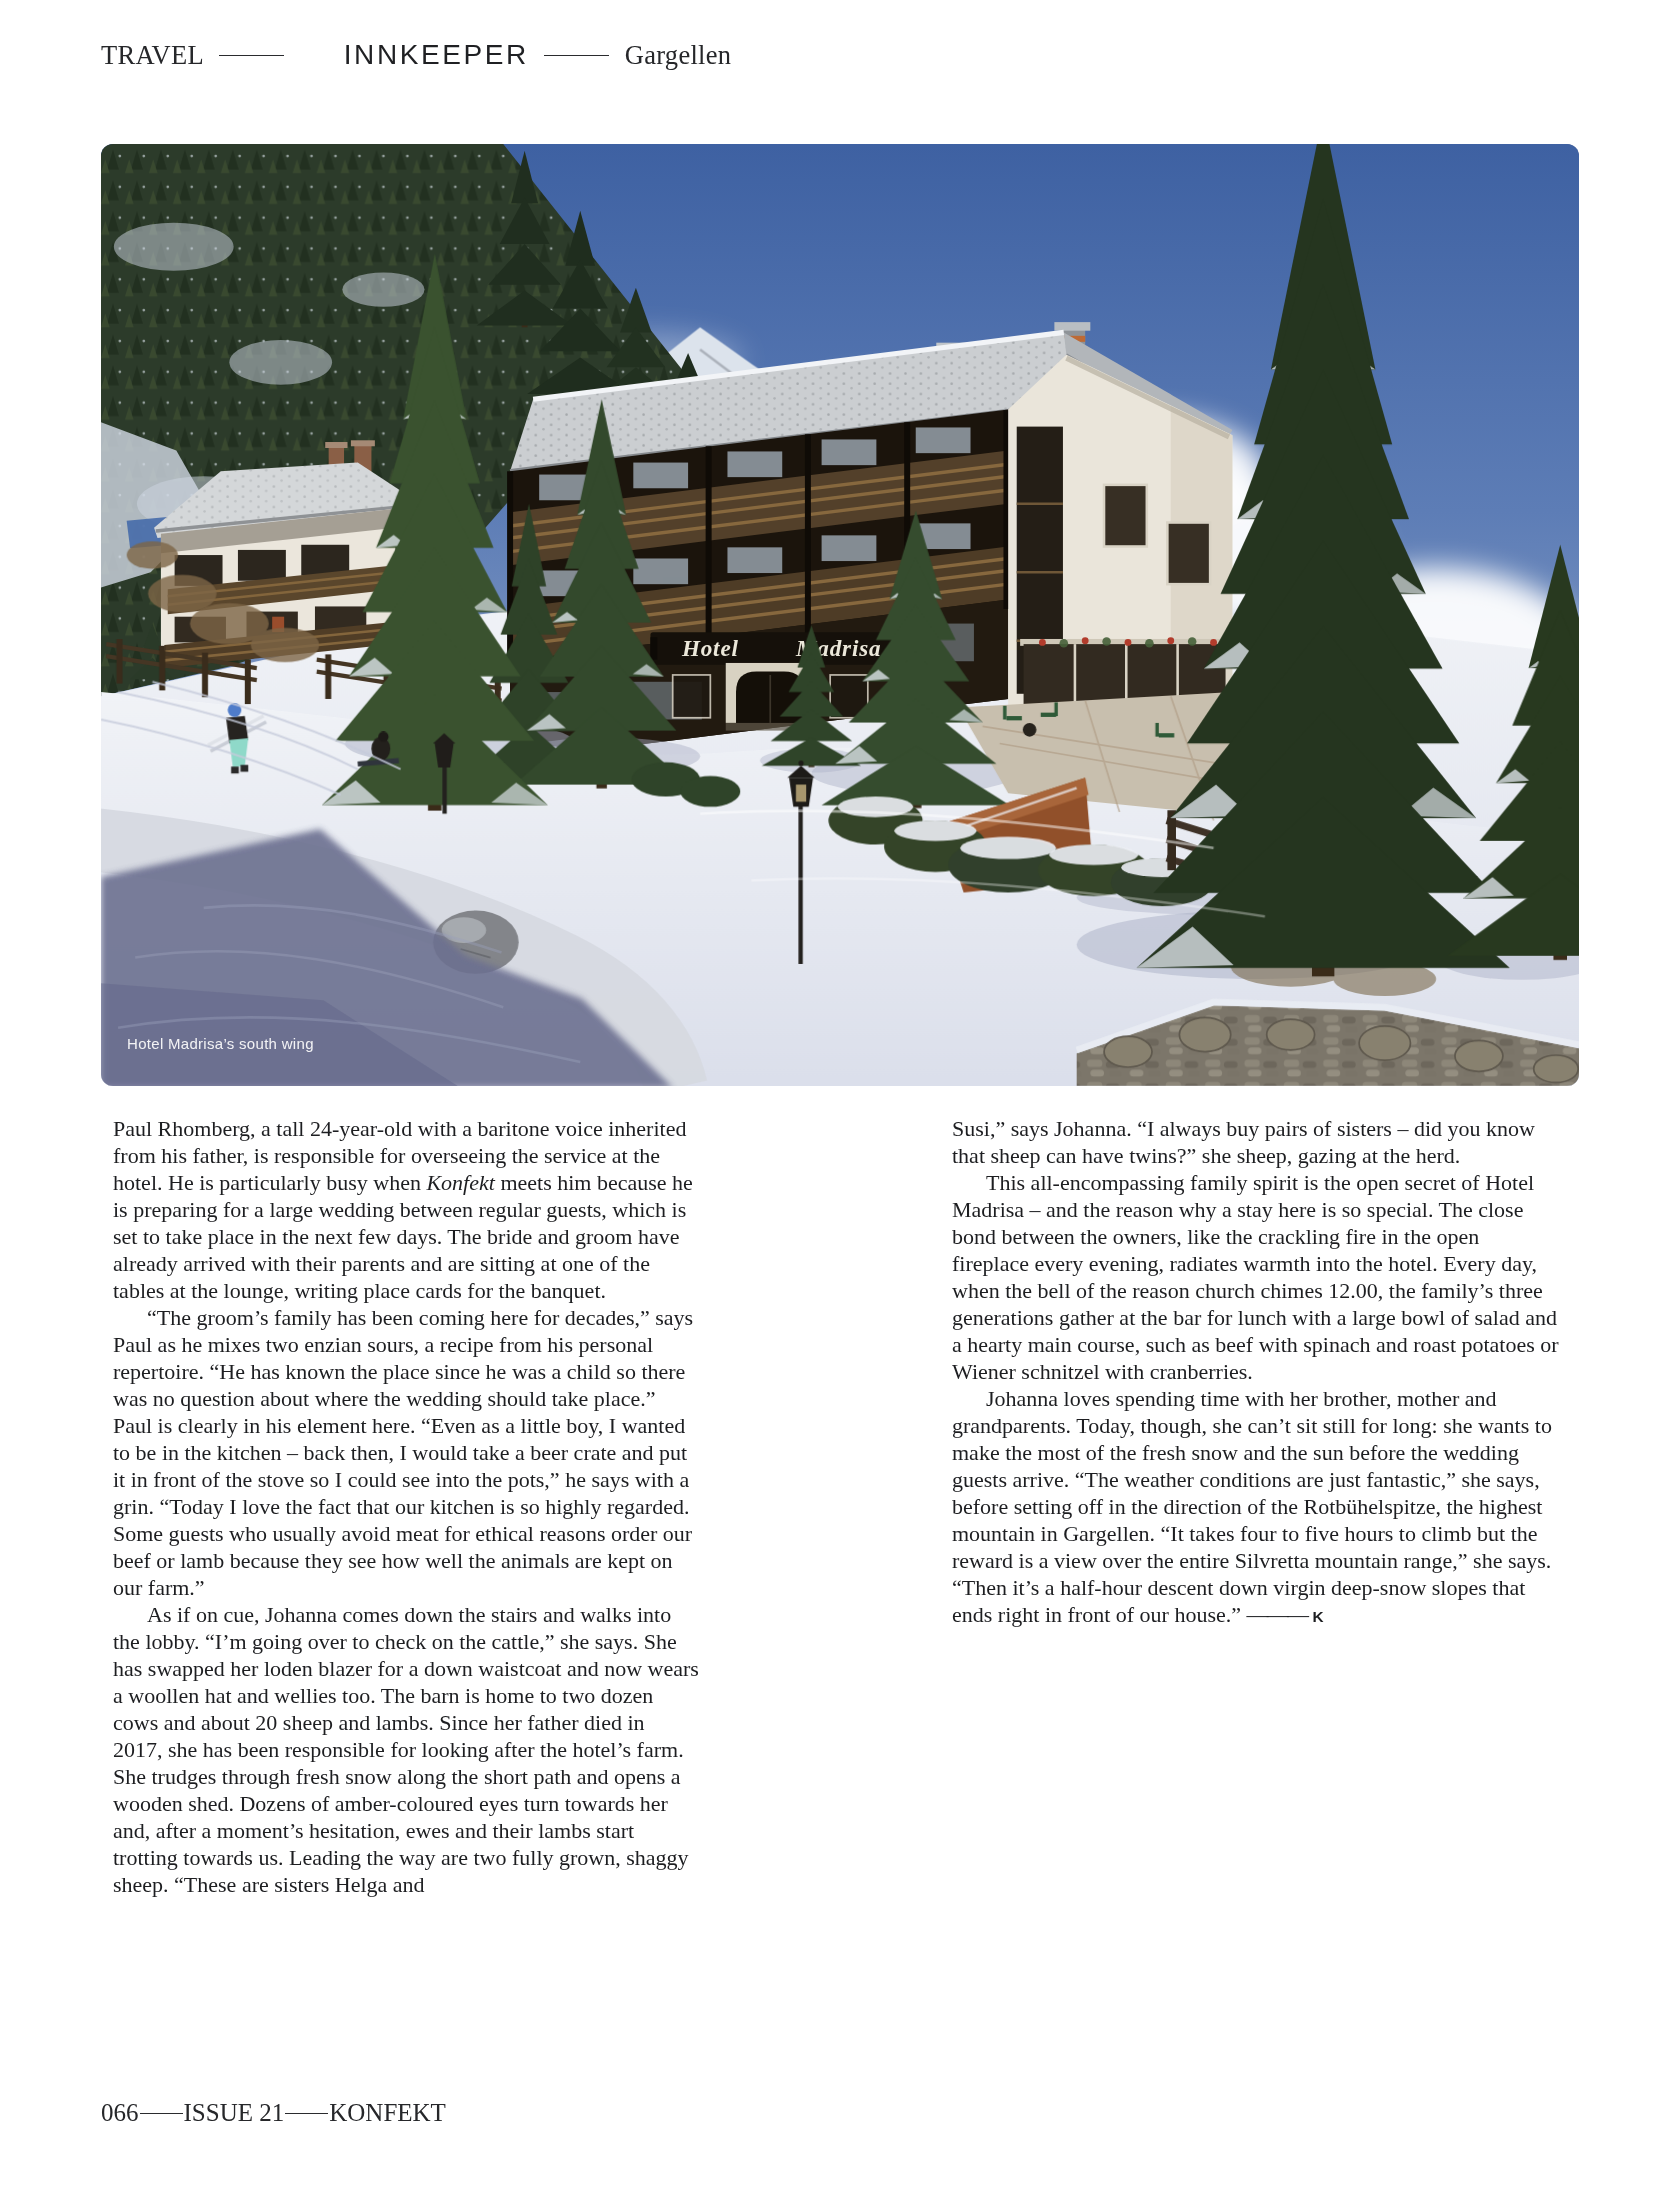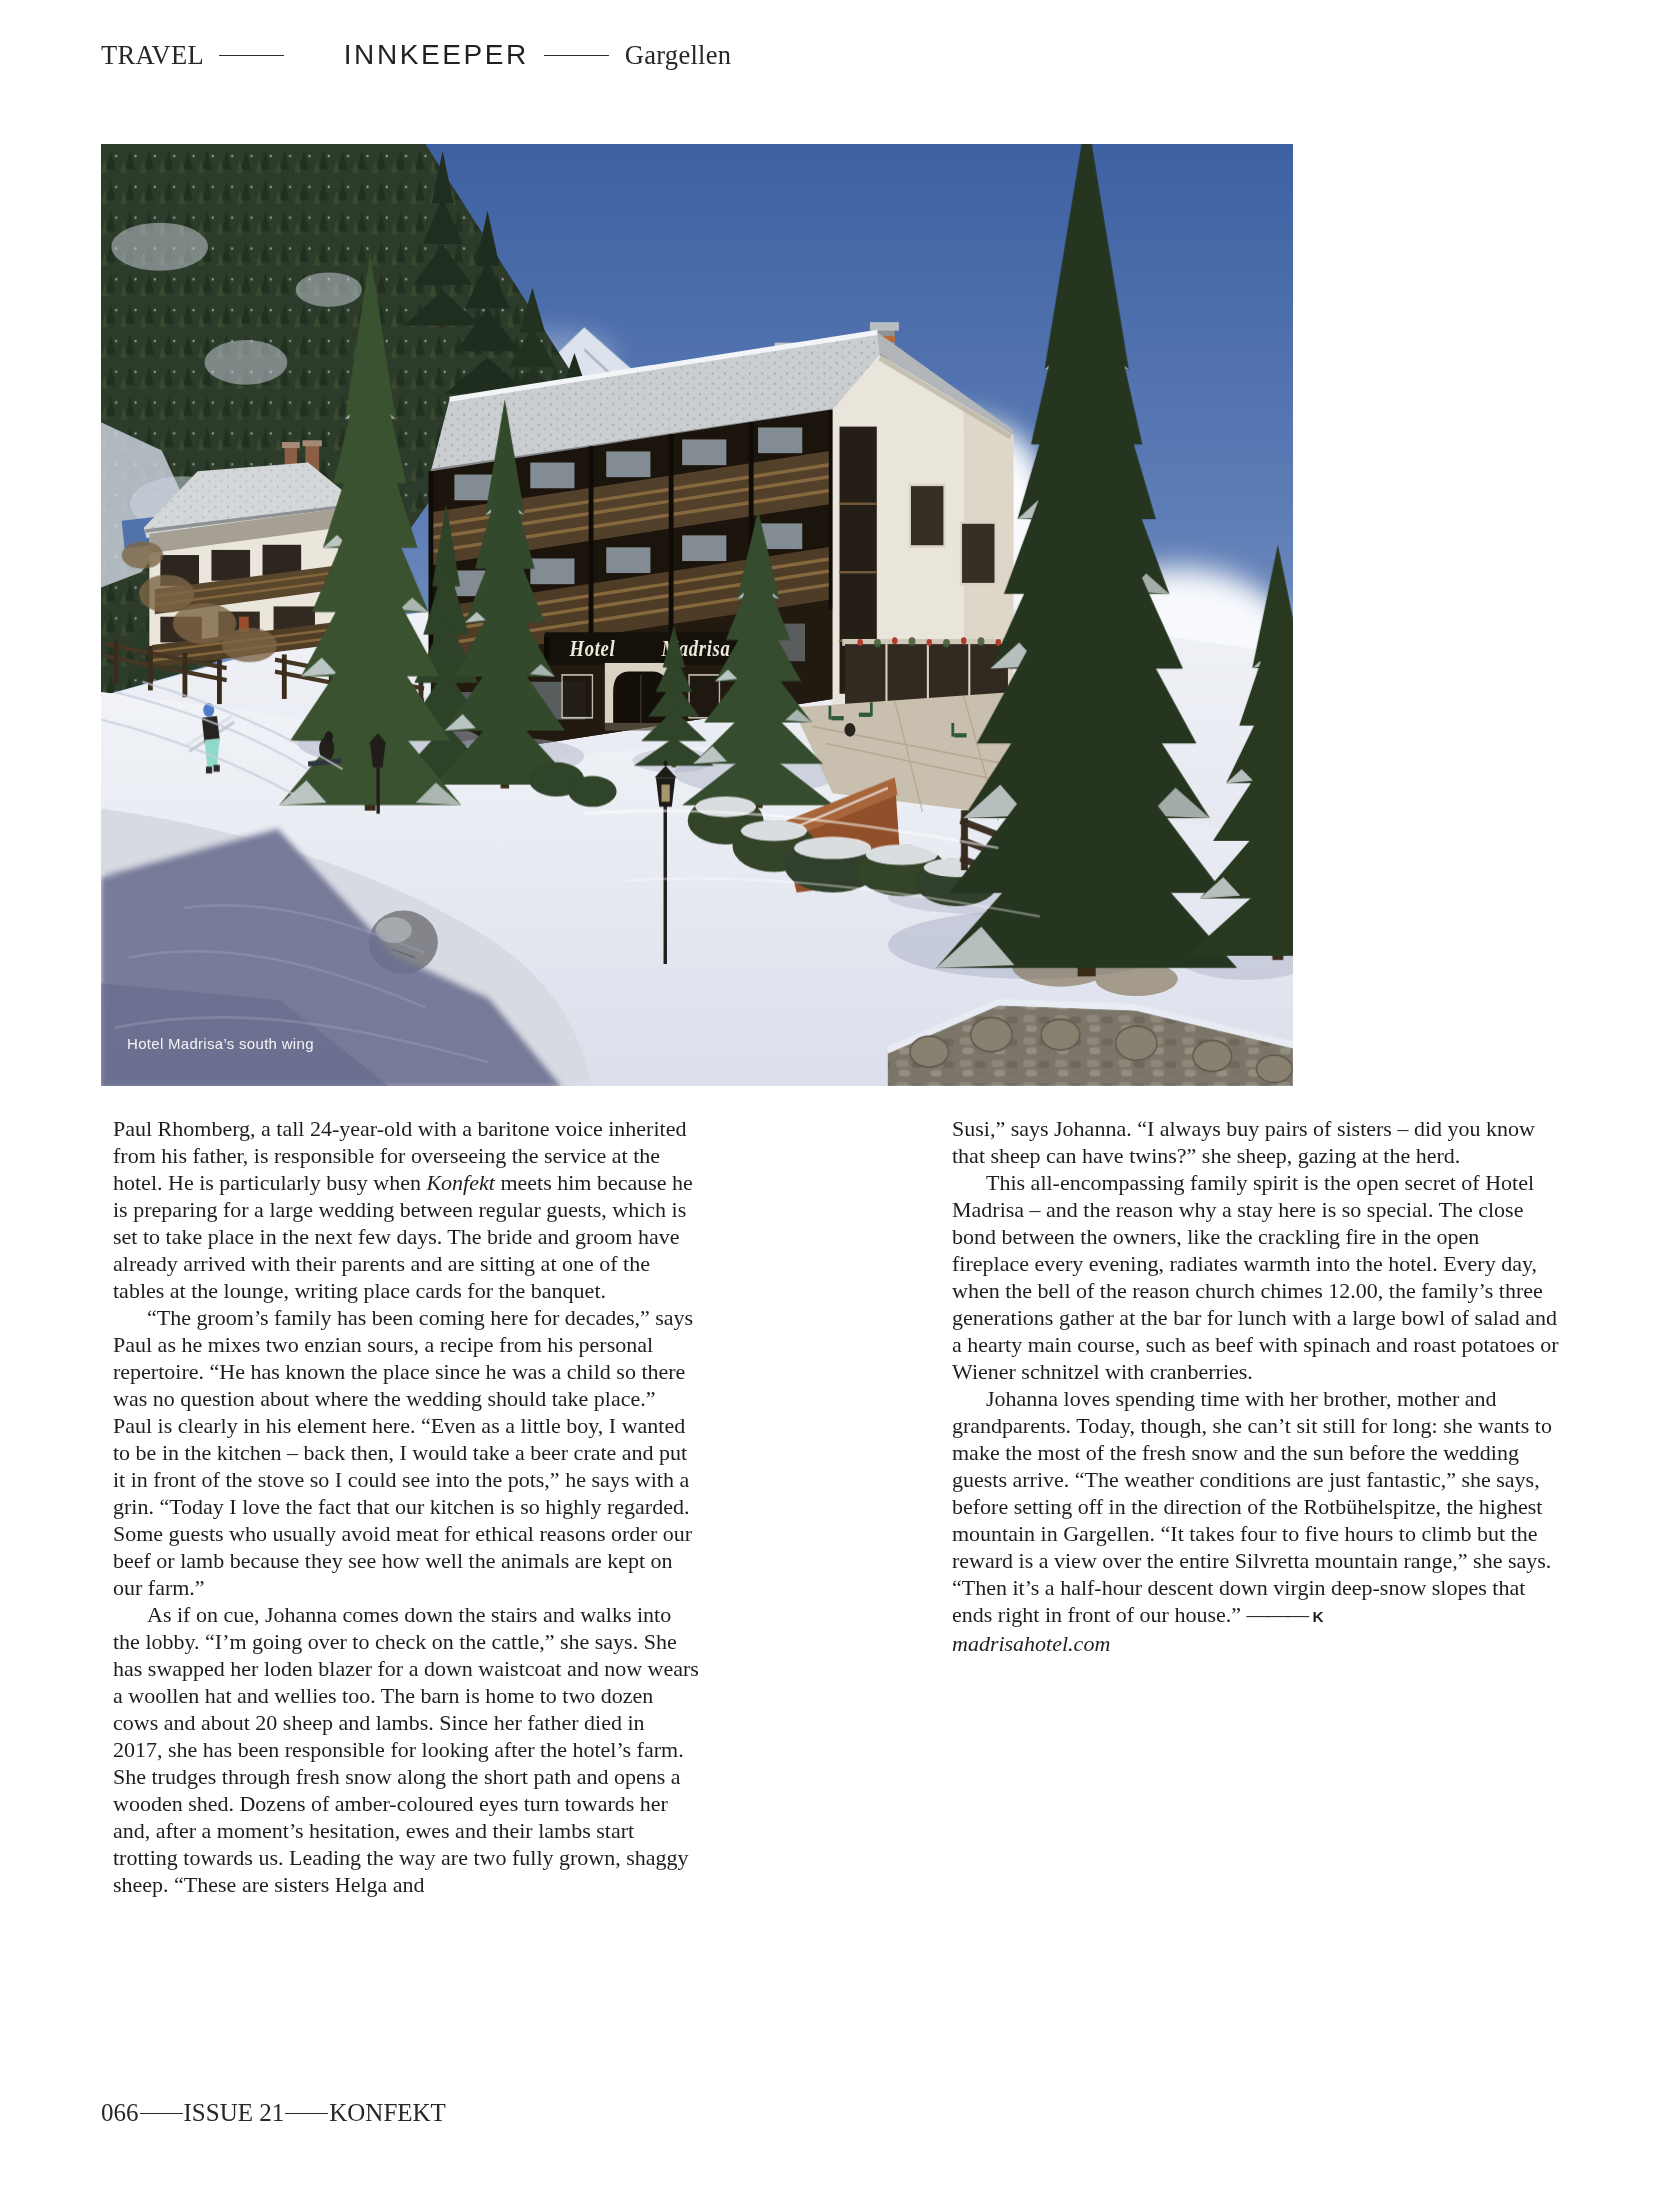--- a/index.html
+++ b/index.html
@@ -7,21 +7,21 @@
         font-family:"Liberation Serif",serif;color:#1d1e20;padding-left:24px;}
 
   
   .masthead{position:absolute;top:39px;left:101px;display:flex;align-items:center;gap:15.4px;}
   .masthead .serif-lbl{font-size:26.5px;letter-spacing:0.3px;color:#26272a;white-space:nowrap;}
   .masthead .rule{width:65px;border-top:1.7px solid #2a2b2e;height:0;}
   .masthead .sans-lbl{font-family:"Liberation Sans",sans-serif;font-weight:normal;font-size:28px;
                       letter-spacing:2.6px;color:#1f2023;white-space:nowrap;margin-left:44px;}
 
   
-  .photo{position:absolute;top:144px;left:101px;width:1192px;height:942px;overflow:hidden;background:#6f7d9e;}
+  .photo{position:absolute;top:144px;left:101px;width:1478px;height:942px;overflow:hidden;background:#6f7d9e;border-radius:12px;}
   .photo svg{position:absolute;inset:0;width:100%;height:100%;display:block;}
   .photo-caption{position:absolute;left:26px;bottom:34px;font-family:"Liberation Sans",sans-serif;
                  font-size:15px;color:#f3f3f5;letter-spacing:0.3px;}
 
   
   .col{position:absolute;top:1115px;font-size:22px;line-height:27px;color:#1d1e21;}
   .col-left{left:113px;width:586px;}
   .col-right{left:952px;width:608px;}
   p.article-p{margin:0;}
   p.article-p.indent{text-indent:34px;}
@@ -578,21 +578,20 @@
     </div>
 
   <div class="col col-right">
     <div>
         <p class="article-p"><span>Susi,” says Johanna. “I always buy pairs of sisters – did you know that sheep can have twins?” she sheep, gazing at the herd.</span></p>
         <p class="article-p indent"><span>This all-encompassing family spirit is the open secret of Hotel Madrisa – and the reason why a stay here is so special. The close bond between the owners, like the crackling fire in the open fireplace every evening, radiates warmth into the hotel. Every day,</span></p>
       </div>
     <div>
         <p class="article-p"><span>when the bell of the reason church chimes 12.00, the family’s three generations gather at the bar for lunch with a large bowl of salad and a hearty main course, such as beef with spinach and roast potatoes or Wiener schnitzel with cranberries.</span></p>
         <p class="article-p indent"><span>Johanna loves spending time with her brother, mother and grandparents. Today, though, she can’t sit still for long: she wants to make the most of the fresh snow and the sun before the wedding guests arrive. “The weather conditions are just fantastic,” she says, before setting off in the direction of the Rotbühelspitze, the highest mountain in Gargellen. “It takes four to five hours to climb but the reward is a view over the entire Silvretta mountain range,” she says. “Then it’s a half-hour descent down virgin deep-snow slopes that ends right in front of our house.” </span><span class="seg-endrule">———</span><span class="seg-endmark"> K</span></p>
-        <p class="article-p"><span class="seg-italic">madrisahotel.com</span></p>
       </div>
   </div>
 
   <div class="colophon">
     <span>066</span>
     <span class="rule"></span>
     <span>ISSUE 21</span>
     <span class="rule"></span>
     <span>KONFEKT</span>
   </div>

